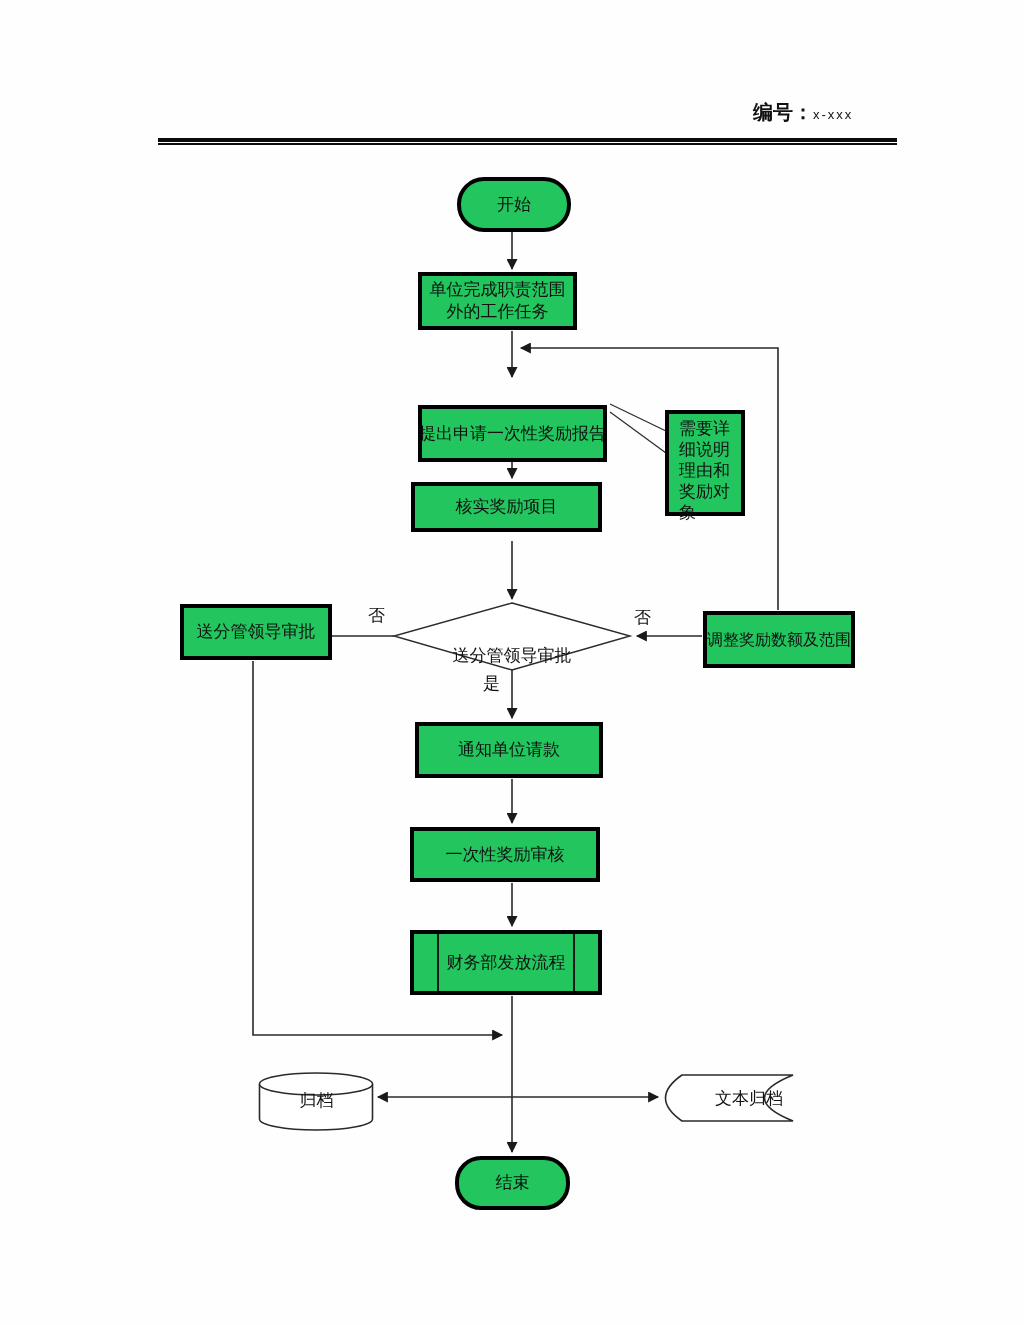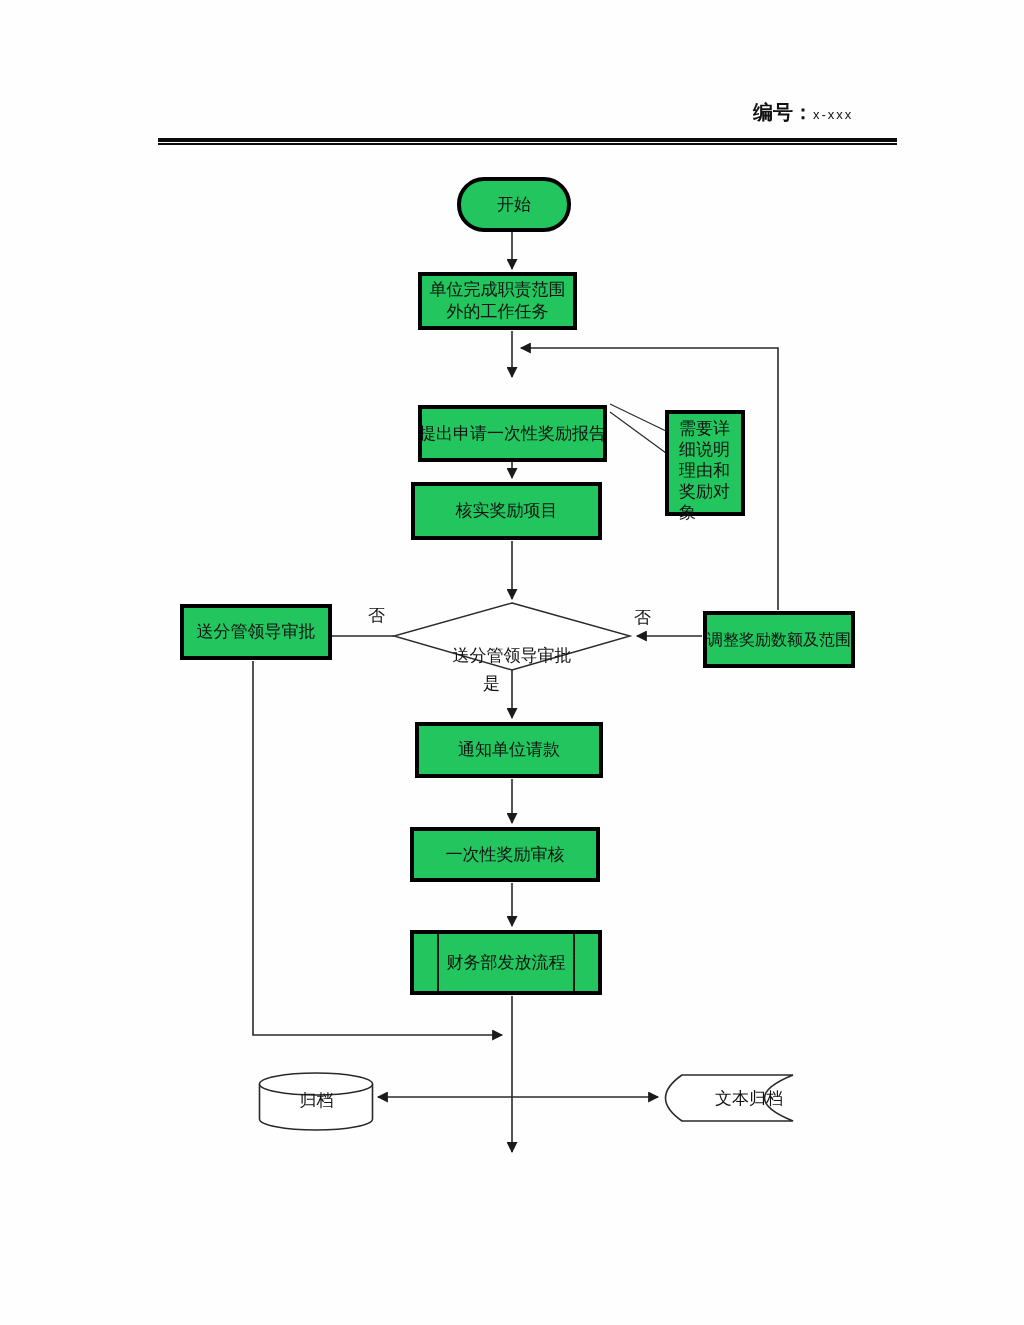--- a/index.html
+++ b/index.html
@@ -29,21 +29,21 @@
   }
   .pill{border-radius:27px;}
   .plain{background:transparent;border:none;z-index:3;}
   .n-start{left:457px;top:177px;width:114px;height:55px;}
   .n-task{left:418px;top:272px;width:159px;height:58px;padding:0 4px;}
   .n-apply{left:418px;top:381px;width:189px;height:57px;white-space:nowrap;margin-top:24px;}
   .n-note{
     left:665px;top:410px;width:80px;height:106px;align-items:flex-start;justify-content:flex-start;
     text-align:left;padding:4px 0 16px 10px;line-height:21px;
   }
-  .n-verify{left:411px;top:482px;width:191px;height:58px;}
+  .n-verify{left:411px;top:482px;width:191px;height:50px;}
   .n-decision{left:397px;top:620px;width:230px;height:32px;margin-top:20px;}
   .n-explain{left:180px;top:604px;width:152px;height:56px;}
   .n-adjust{left:703px;top:611px;width:152px;height:57px;font-size:16px;white-space:nowrap;}
   .n-notify{left:415px;top:722px;width:188px;height:56px;}
   .n-review{left:410px;top:827px;width:190px;height:55px;}
   .n-finance{left:410px;top:930px;width:192px;height:65px;}
   .n-finance .bar{position:absolute;top:0;width:2px;height:100%;background:#1a1a1a;}
   .n-finance .bar.l{left:23px;} .n-finance .bar.r{right:23px;}
   .n-archive{left:260px;top:1088px;width:113px;height:26px;}
   .n-textarchive{left:668px;top:1086px;width:112px;height:26px;margin-left:25px;}
@@ -126,18 +126,19 @@
   <div class="node n-adjust">调整奖励数额及范围</div>
   <div class="node n-notify">通知单位请款</div>
   <div class="node n-review">一次性奖励审核</div>
   <div class="node n-finance">
     <span class="bar l"></span>
     <span>财务部发放流程</span>
     <span class="bar r"></span>
   </div>
   <div class="node plain n-archive">归档</div>
   <div class="node plain n-textarchive">文本归档</div>
+  <div class="node pill n-end">结束</div>
 
   <div class="edge-label lab-no-left">否</div>
   <div class="edge-label lab-no-right">否</div>
   <div class="edge-label lab-yes">是</div>
 
 </div>
 
 </body></html>

